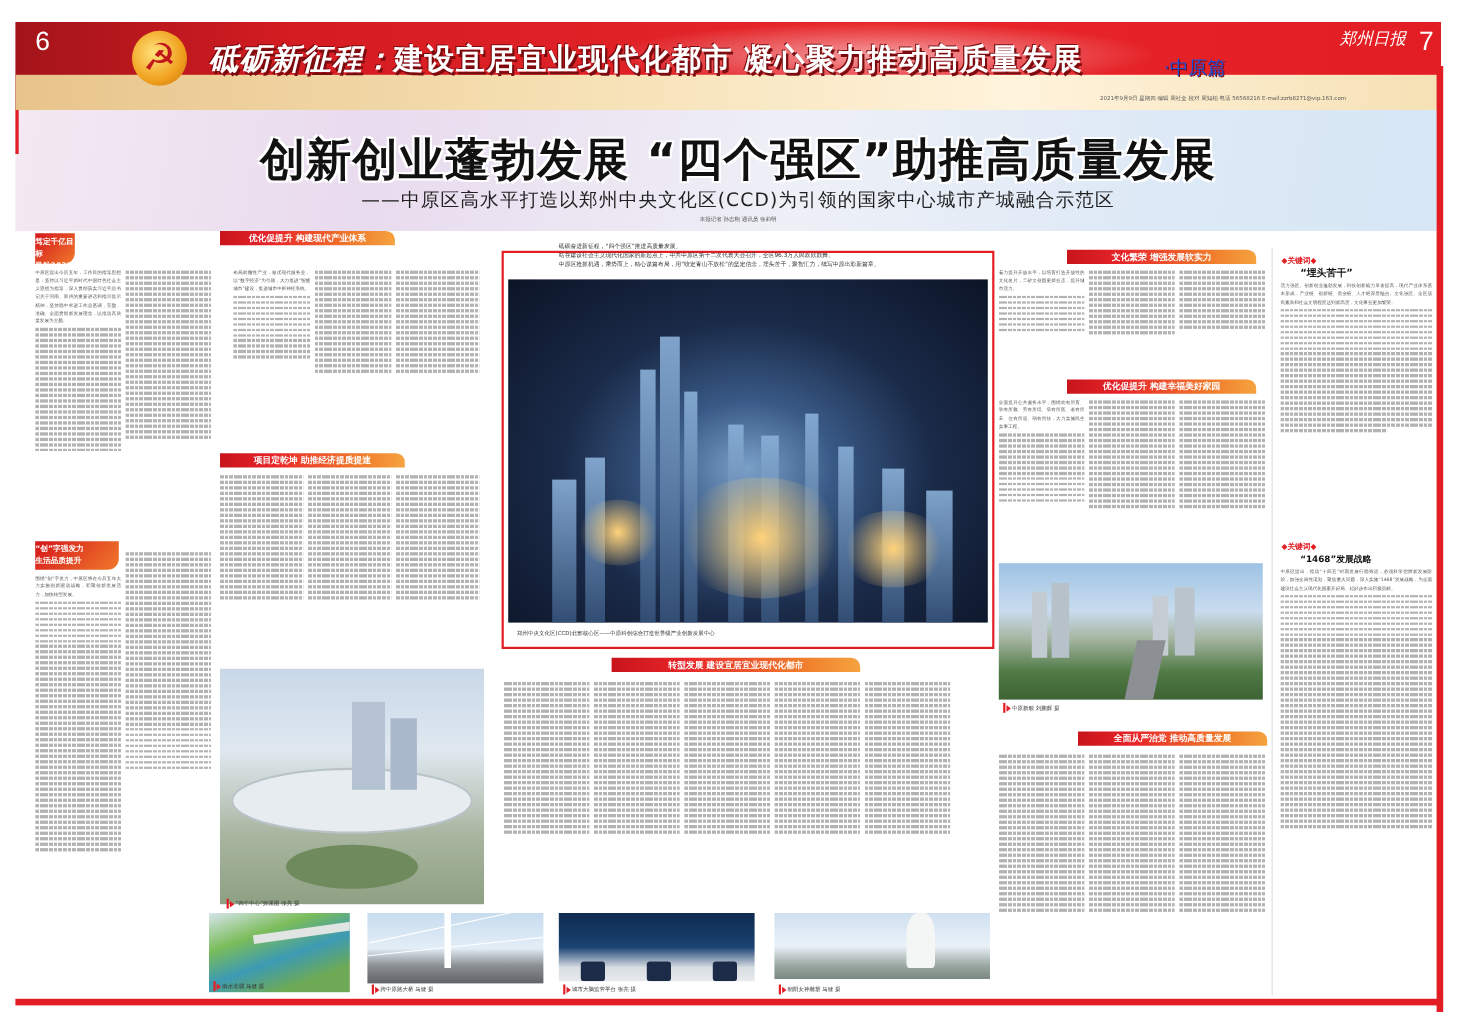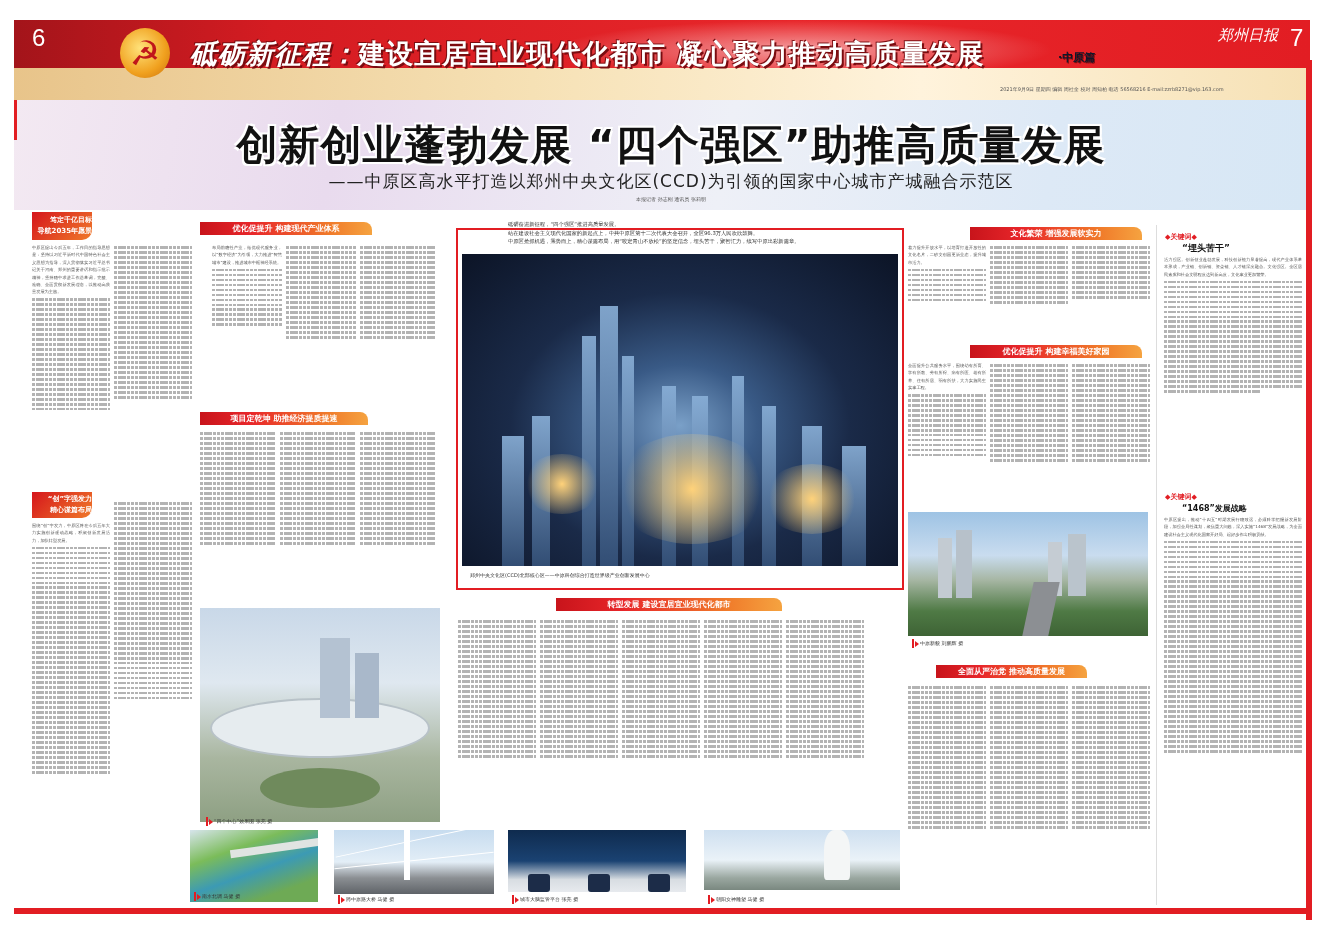--- a/index.html
+++ b/index.html
@@ -7,21 +7,21 @@
 .page{position:absolute;left:14px;top:20px;width:1296px;height:900px;background:#fff}
 .banner{position:absolute;left:14px;top:20px;width:1296px;height:80px;background:linear-gradient(90deg,#a3141a 0%,#d51c22 20%,#e8262a 60%,#e21d23 100%);overflow:hidden}
 .banner .wave{position:absolute;left:0;top:48px;width:100%;height:32px;background:linear-gradient(90deg,#e8c48a,#f6e1b5 40%,#fff3dc 70%,#f6e1b5)}
 .banner .sky{position:absolute;left:540px;top:0;width:500px;height:60px;background:radial-gradient(ellipse at center,rgba(255,255,255,.55),rgba(255,255,255,0) 70%)}
 .pgnum{position:absolute;color:#fff;font-size:24px;font-family:"Liberation Sans",sans-serif;top:24px}
 .pg-left{left:32px}
 .pg-right{left:1290px}
 .emblem{position:absolute;left:120px;top:28px;width:50px;height:50px;border-radius:50%;background:radial-gradient(circle at 40% 40%,#ffe27a,#f0a01e 60%,#c9700d);color:#c0161b;font-size:34px;line-height:50px;text-align:center;font-weight:bold}
 .banner-title{position:absolute;left:190px;top:36px;font-size:27px;font-weight:bold;color:#fff;letter-spacing:1px;text-shadow:2px 2px 0 #7a0c10,-1px -1px 0 #7a0c10;white-space:nowrap;font-family:"DejaVu Serif",serif}
 .banner-title .s1{font-style:italic}
-.banner-sub{position:absolute;left:1058px;top:50px;color:#0f172a;font-size:11px;font-weight:bold;text-shadow:1px 1px 0 #7a0c10}
+.banner-sub{position:absolute;left:1058px;top:50px;color:#1d4ed8;font-size:17px;font-weight:normal;text-shadow:1px 1px 0 #7a0c10}
 .masthead{position:absolute;left:1218px;top:26px;color:#fff;font-size:15px;font-style:italic;font-family:"DejaVu Serif",serif}
 .dateline{position:absolute;left:1000px;top:86px;font-size:5px;color:#555;white-space:nowrap}
 .right-bar{position:absolute;left:1306px;top:60px;width:6px;height:860px;background:#e21d23}
 .left-bar{position:absolute;left:14px;top:100px;width:3px;height:40px;background:#e21d23}
 .hero-bg{position:absolute;left:14px;top:100px;width:1292px;height:110px;background:linear-gradient(100deg,#f3e9f2 0%,#e9dbee 25%,#eef0f7 55%,#dde9f6 80%,#d7e7f5 100%)}
 .main-title{position:absolute;left:0;width:1342px;top:118px;text-align:center;font-size:41px;font-weight:bold;color:#111;letter-spacing:1px;text-shadow:2px 2px 0 #fff,-2px -2px 0 #fff,2px -2px 0 #fff,-2px 2px 0 #fff}
 .sub-title{position:absolute;left:0;width:1342px;top:170px;text-align:center;font-size:17px;color:#222;letter-spacing:1px}
 .byline{position:absolute;left:0;width:1342px;top:196px;text-align:center;font-size:5px;color:#555}
 .sec-head{position:absolute;height:13px;background:linear-gradient(90deg,#c8141b 0%,#e8262a 30%,#f07a2a 75%,#f5a340 100%);border-radius:0 8px 0 0;color:#fff;font-size:8px;line-height:13px;text-align:center;font-weight:bold}
 .col{position:absolute;font-size:4.2px;line-height:7.4px;color:#666;text-align:justify;overflow:hidden}
@@ -35,22 +35,22 @@
 .caption{position:absolute;font-size:5px;color:#333;white-space:nowrap}
 .photo-caption{position:absolute;font-size:5px;color:#333;white-space:nowrap;padding-left:8px}
 .photo-caption:before{content:"";position:absolute;left:0;top:-1px;width:2px;height:9px;background:#e21d23}
 .photo-caption:after{content:"";position:absolute;left:3px;top:1px;border-left:4px solid #e21d23;border-top:3px solid transparent;border-bottom:3px solid transparent}
 .photo{position:absolute;overflow:hidden}
 .bottom-bar{position:absolute;left:14px;top:908px;width:1296px;height:6px;background:#e21d23}
 .kw-tag{position:absolute;left:1165px;top:232px;font-size:7px;color:#e21d23;font-weight:bold}
 .kw-title{position:absolute;left:1182px;top:242px;font-size:9px;font-weight:bold;color:#111}
 .kw2-tag{position:absolute;left:1165px;top:492px;font-size:7px;color:#e21d23;font-weight:bold}
 .kw2-title{position:absolute;left:1182px;top:503px;font-size:8px;font-weight:bold;color:#111}
-.left-box{position:absolute;left:32px;top:212px;width:60px;height:28px;background:linear-gradient(135deg,#d5161c,#f07a2a);border-radius:0 0 10px 0;color:#fff;font-size:7px;line-height:11px;text-align:right;padding-top:3px;font-weight:bold}
-.left-box2{position:absolute;left:32px;top:492px;width:60px;height:26px;background:linear-gradient(135deg,#d5161c,#f07a2a);border-radius:0 0 10px 0;color:#fff;font-size:7px;line-height:11px;text-align:right;padding-top:2px;font-weight:bold}
+.left-box{position:absolute;left:32px;top:212px;width:36px;height:28px;background:linear-gradient(135deg,#d5161c,#f07a2a);border-radius:0 0 10px 0;color:#fff;font-size:7px;line-height:11px;text-align:left;padding-top:3px;font-weight:bold}
+.left-box2{position:absolute;left:32px;top:492px;width:76px;height:26px;background:linear-gradient(135deg,#d5161c,#f07a2a);border-radius:0 0 10px 0;color:#fff;font-size:7px;line-height:11px;text-align:left;padding-top:2px;font-weight:bold}
 .divider-v{position:absolute;width:1px;background:#ddd}
 </style>
 </head>
 <body>
 
 <div class="page"></div>
 
 <div class="banner">
   <div class="sky"></div>
   <div class="wave"></div>
@@ -109,21 +109,21 @@
     <span class="line"></span>
     <span class="line"></span>
     <span class="line"></span>
     <span class="line"></span>
     <span class="line"></span>
     <span class="line"></span>
     <span class="line"></span>
 </div>
 <div class="left-box2">
   <div>“创”字强发力</div>
-  <div>精心谋篇布局</div>
+  <div>生活品质提升</div>
 </div>
 <div class="col" style="left:32px;top:522px;width:78px;height:380px">
   <span style="color:#555">围绕“创”字发力，中原区将在今后五年大力实施创新驱动战略，积聚创新发展活力，加快转型发展。</span>
   <span class="line"></span><span class="line"></span><span class="line"></span><span class="line"></span><span class="line"></span><span class="line"></span><span class="line"></span><span class="line"></span><span class="line"></span><span class="line"></span><span class="line"></span><span class="line"></span><span class="line"></span><span class="line"></span><span class="line"></span><span class="line"></span><span class="line"></span><span class="line"></span><span class="line"></span><span class="line"></span><span class="line"></span><span class="line"></span><span class="line"></span><span class="line"></span><span class="line"></span><span class="line"></span><span class="line"></span><span class="line"></span><span class="line"></span><span class="line"></span><span class="line"></span><span class="line"></span><span class="line"></span><span class="line"></span><span class="line"></span><span class="line"></span><span class="line"></span><span class="line"></span><span class="line"></span><span class="line"></span><span class="line"></span><span class="line"></span><span class="line"></span><span class="line"></span><span class="line"></span><span class="line"></span>
 </div>
 <div class="col" style="left:114px;top:500px;width:78px;height:330px">
   <span class="line"></span>
     <span class="line"></span>
     <span class="line"></span>
     <span class="line"></span>
@@ -158,21 +158,21 @@
     <span class="line"></span>
     <span class="line"></span>
     <span class="line"></span>
     <span class="line"></span>
     <span class="line"></span>
     <span class="line"></span>
     <span class="line"></span>
     <span class="line"></span>
 </div>
 
-<div class="sec-head" style="left:200px;top:222px;width:172px">优化促提升  构建现代产业体系</div>
+<div class="sec-head" style="left:200px;top:210px;width:159px">优化促提升  构建现代产业体系</div>
 <div class="col" style="left:212px;top:244px;width:70px;height:140px">
   <span style="color:#555">布局前瞻性产业，做优现代服务业，以“数字经济”为引领，大力推进“智慧城市”建设，推进城市中枢神经系统。</span>
   <span class="line"></span><span class="line"></span><span class="line"></span><span class="line"></span><span class="line"></span><span class="line"></span><span class="line"></span><span class="line"></span><span class="line"></span><span class="line"></span><span class="line"></span><span class="line"></span>
 </div>
 <div class="col" style="left:286px;top:244px;width:70px;height:140px">
   <span class="line"></span>
     <span class="line"></span>
     <span class="line"></span>
     <span class="line"></span>
     <span class="line"></span>
@@ -583,21 +583,21 @@
 
 <div class="photo" style="left:908px;top:512px;width:240px;height:124px;background:linear-gradient(180deg,#9ec3e4 0%,#c9dcef 35%,#a6b6a3 55%,#4f7a45 80%,#3e6335 100%)">
   <div style="position:absolute;left:30px;top:26px;width:14px;height:60px;background:#c3cbd2"></div>
   <div style="position:absolute;left:48px;top:18px;width:16px;height:68px;background:#b7c1ca"></div>
   <div style="position:absolute;left:140px;top:30px;width:14px;height:54px;background:#c5ccd3"></div>
   <div style="position:absolute;left:160px;top:22px;width:18px;height:62px;background:#bac4cc"></div>
   <div style="position:absolute;left:120px;top:70px;width:26px;height:54px;background:#8c8f93;transform:skewX(-12deg)"></div>
 </div>
 <div class="photo-caption" style="left:912px;top:640px">中原新貌  刘鹏辉 摄</div>
 
-<div class="sec-head" style="left:936px;top:665px;width:151px">全面从严治党  推动高质量发展</div>
+<div class="sec-head" style="left:980px;top:665px;width:172px">全面从严治党  推动高质量发展</div>
 <div class="col" style="left:908px;top:684px;width:78px;height:218px">
   <span class="line"></span>
     <span class="line"></span>
     <span class="line"></span>
     <span class="line"></span>
     <span class="line"></span>
     <span class="line"></span>
     <span class="line"></span>
     <span class="line"></span>
     <span class="line"></span>

